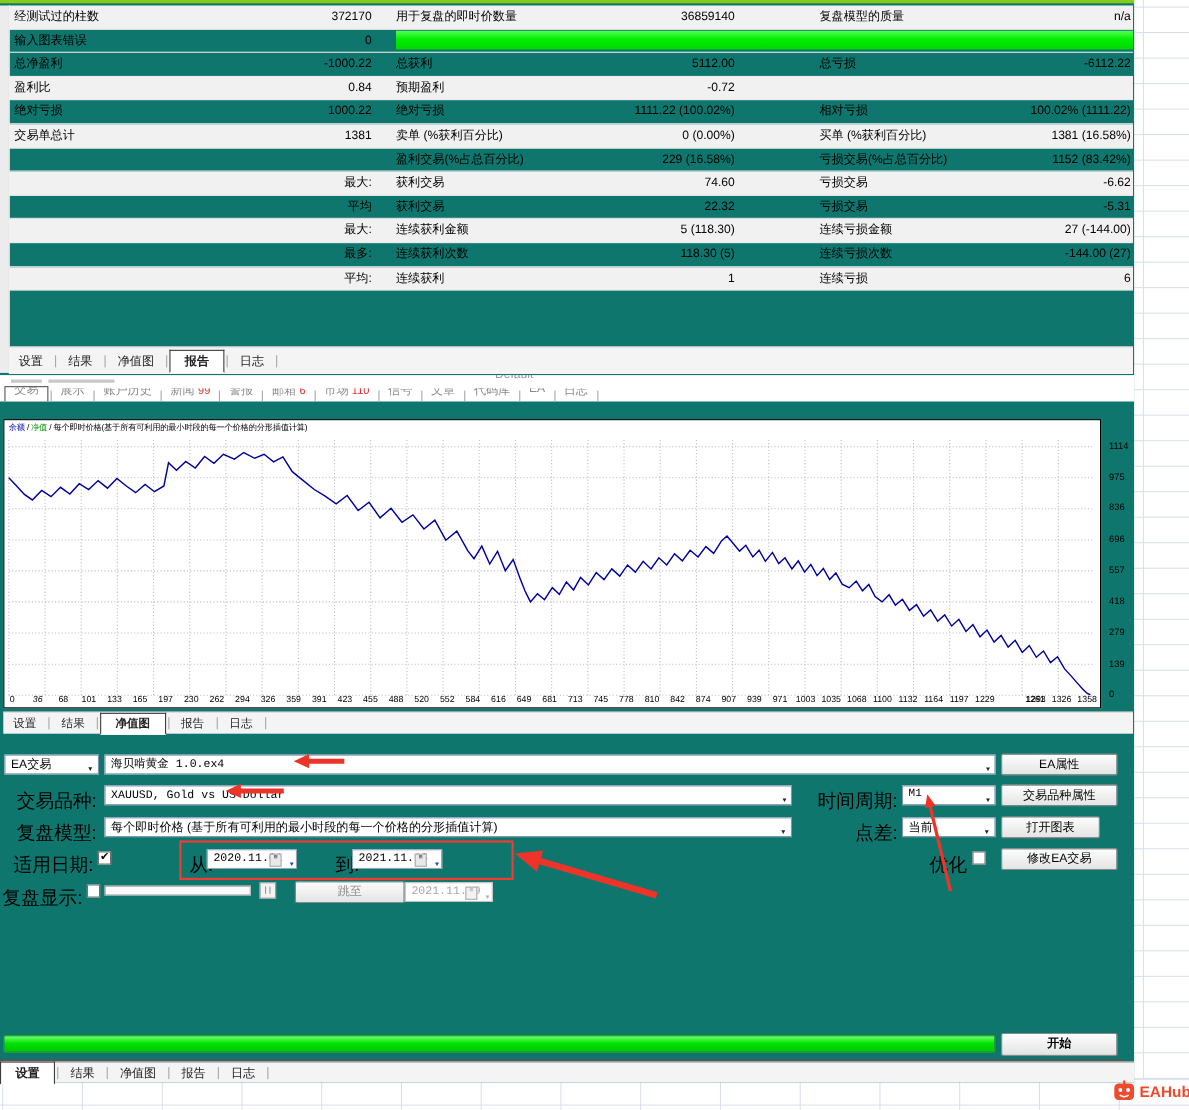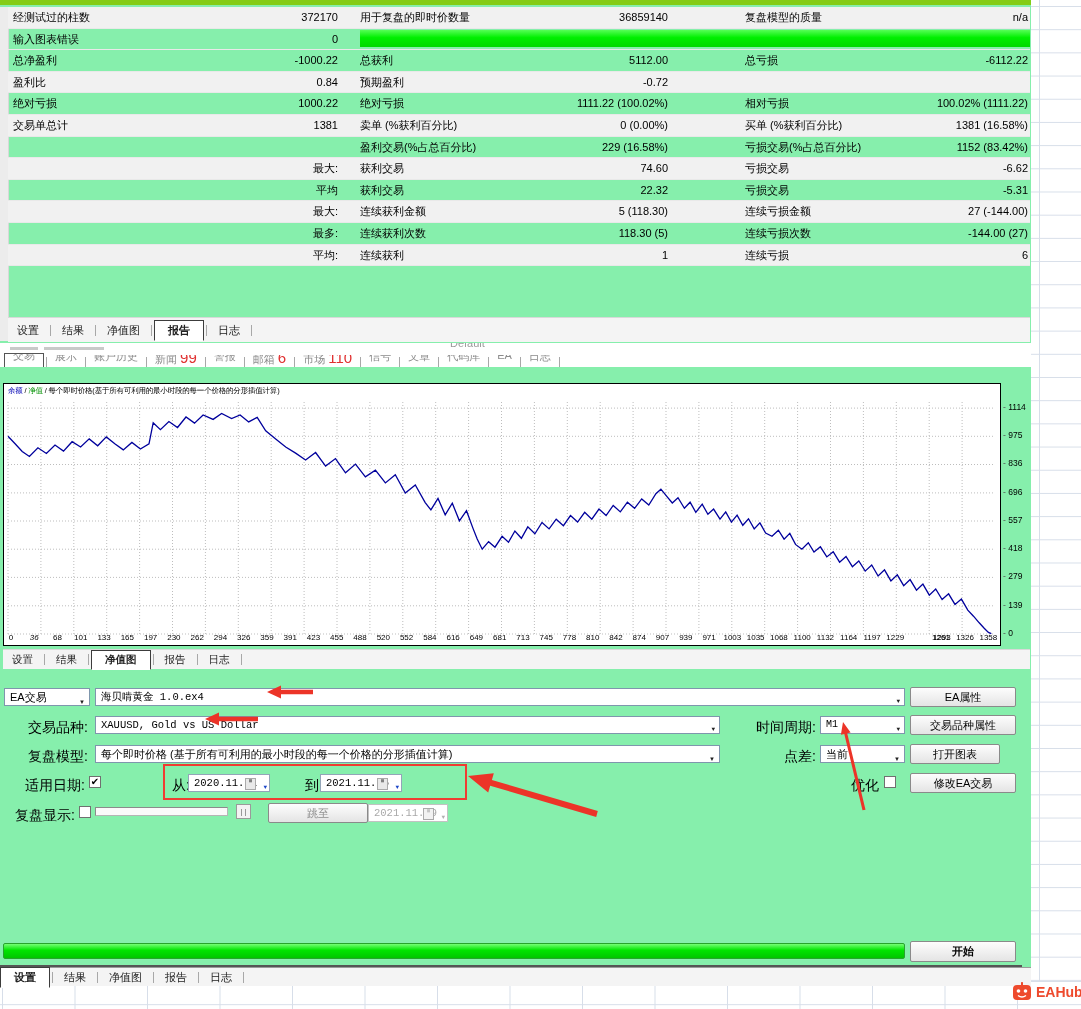--- a/index.html
+++ b/index.html
@@ -4,21 +4,21 @@
 <style>
   html,body{margin:0;padding:0}
   body{width:1081px;height:1009px;position:relative;overflow:hidden;background:#fff;
        font-family:"Liberation Sans","DejaVu Sans",sans-serif;color:#000;}
   
   .grid-bg{position:absolute;background-color:#fff;z-index:0;
     background-image:linear-gradient(to right,#d7dee9 1px,transparent 1px),
                      linear-gradient(to bottom,#d7dee9 1px,transparent 1px);
     background-size:72.5px 23.2px;}
   
-  #app{position:absolute;left:0;top:0;width:1031px;height:981px;background:#86efac;z-index:1;border-top:5px solid #84cc16}
+  #app{position:absolute;left:0;top:0;width:1031px;height:981px;background:#0f766e;z-index:1;border-top:3px solid #84cc16}
   #left-gutter{position:absolute;left:0;top:2px;width:8px;height:334px;background:#ececec;border-right:1px solid #d8d8d8}
   
   #report-table{position:absolute;left:8px;top:2px;width:1022px;height:281px;font-size:11px}
   .rrow{position:relative;height:21.6px;line-height:21.6px;border-bottom:1px solid #e9e9e9;box-sizing:border-box}
   .rrow.alt{background:#f1f1f1}
   .cA{position:absolute;left:5px;white-space:nowrap}
   .cB{position:absolute;left:0;width:330px;text-align:right;white-space:nowrap}
   .cC{position:absolute;left:352px;white-space:nowrap}
   .cD{position:absolute;left:360px;width:300px;text-align:right;white-space:nowrap}
   .cE{position:absolute;left:737px;white-space:nowrap}
@@ -26,36 +26,36 @@
   .greenbar{position:absolute;left:352px;right:0;top:1px;bottom:2px;background:linear-gradient(#55ff55,#00ef00 45%,#00d800)}
   
   .tabbar{position:absolute;display:flex;align-items:center;font-size:11px;background:#f4f4f4;box-sizing:border-box;border-top:1px solid #d9d9d9}
   .tab{padding:2px 9px;color:#222;white-space:nowrap;cursor:default}
   .tab.active{background:#fff;border:1px solid #3c3c3c;border-bottom:1px solid #fff;font-weight:bold;padding:2px 13px}
   .tabsep{width:1px;height:11px;background:#a8a8a8;margin:0 2px}
   
   #terminal-strip{position:absolute;left:0;top:338px;width:1031px;height:24px;background:#fff;overflow:hidden}
   .tstab{height:13px;overflow:hidden;color:#8b8b8b;font-size:11px;padding:0 6px;white-space:nowrap}
   .tstab>span{display:block;margin-top:-6px}
-  .tstab .badge{color:#e03030;font-size:15px}
+  .tstab .badge{color:#e03030;font-size:10px}
   .tstab.activebox{border:1px solid #555;background:#fff;padding:0 8px}
   .smudge{position:absolute;background:#c9c9c9;height:3px}
   
   #chart-win{position:absolute;left:3px;top:378px;width:998px;height:263px;border:1px solid #000;background:#fff;box-sizing:border-box}
   #chart-legend{position:absolute;left:4px;top:2px;font-size:7.5px;letter-spacing:-0.2px;white-space:nowrap}
   #equity-svg{position:absolute;left:0;top:10px}
   .gl{stroke:#bdbdbd;stroke-width:1;stroke-dasharray:1,2}
   .curve{fill:none;stroke:#00009c;stroke-width:1.3}
   #x-axis{position:absolute;left:0;bottom:1px;width:992px;height:11px;font-size:8px}
   #x-axis span{position:absolute;transform:translateX(-50%);white-space:nowrap}
   #y-axis{position:absolute;left:1003px;top:0;width:30px;height:650px;font-size:8.5px;z-index:2}
   #y-axis span{position:absolute;white-space:nowrap}
   #y-axis span::before{content:"- ";color:#555}
   
-  .lbl{position:absolute;font-size:14px;white-space:nowrap}
+  .lbl{position:absolute;font-size:17px;white-space:nowrap}
   .rlbl{text-align:right}
   .combo{position:absolute;height:18px;border:1px solid #7f96ad;background:#fff;font-size:11px;line-height:16px;
          padding:0 16px 0 5px;box-sizing:border-box;white-space:nowrap;overflow:hidden}
   .combo::after{content:"▼";position:absolute;right:4px;top:5px;font-size:6px;color:#222}
   .mono{font-family:"Liberation Mono","DejaVu Sans Mono",monospace;font-size:10.5px}
   .btn{position:absolute;height:20px;border:1px solid #8a8a8a;border-radius:2px;background:linear-gradient(#fdfdfd,#e4e4e4);
        font-size:11px;text-align:center;line-height:18px;box-sizing:border-box}
   .cb{position:absolute;width:12px;height:12px;border:1px solid #707070;background:#fff;box-sizing:border-box;
       font-size:10px;line-height:10px;text-align:center}
   .datef{position:absolute;height:18px;border:1px solid #93a5b8;background:#fff;line-height:16px;padding-left:5px;

